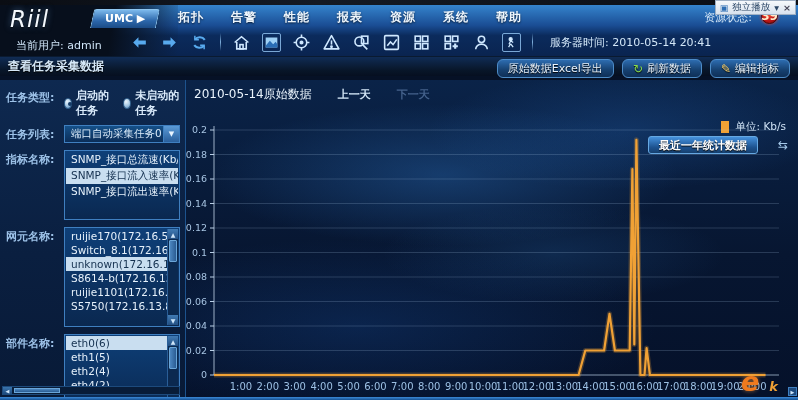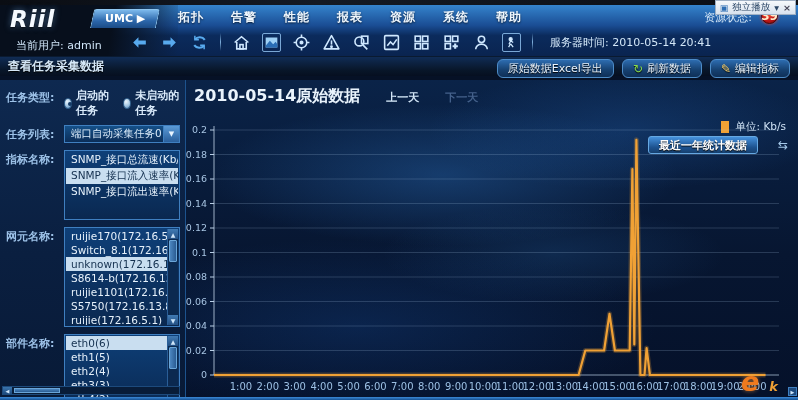--- a/index.html
+++ b/index.html
@@ -14,21 +14,21 @@
     background:linear-gradient(180deg,#f6f9fc,#d8e2ee); border:1px solid #9fb0c4;
     font-size:9.5px; color:#2c4766; }
   #popup .tv { color:#2f6fb4; font-size:9px; }
   #popup .x { color:#445; font-weight:bold; cursor:pointer; }
 
   
   #topbars { position:relative; height:51px;
     background:linear-gradient(180deg,#3584cd 0%,#1a4d94 40%,#0b2b5c 60%,#0a2450 100%); }
   #left-dark { position:absolute; left:0; top:0; bottom:0; width:178px;
     background:linear-gradient(100deg,#070f1c 62%,rgba(10,22,40,0.55) 82%,rgba(10,22,40,0) 100%); }
-  #logo { position:absolute; left:10px; top:1px; font-style:italic; font-weight:700;
+  #logo { position:absolute; left:10px; top:1px; font-style:italic; font-weight:400;
     font-size:23px; letter-spacing:1px; color:#f4f9fe;
     text-shadow:0 1px 2px rgba(0,0,0,.7), 0 0 6px rgba(120,180,240,.5); }
   #current-user { position:absolute; left:16px; top:33px; font-size:11px; color:#cfe4f7; }
 
   #umc-tab { position:absolute; left:92px; top:4px; padding:2px 12px 3px;
     background:linear-gradient(180deg,#7cb9ec,#2c67ab 60%,#1b4b86); border:1px solid #8fc6f0;
     border-bottom:none; border-radius:3px 3px 0 0; transform:skewX(-12deg);
     font-size:11px; font-weight:bold; color:#fff; cursor:pointer; }
   #umc-tab span { display:inline-block; transform:skewX(12deg); }
   #menu-row { position:absolute; left:178px; top:4px; display:flex; gap:27px; }
@@ -108,21 +108,21 @@
 
   
   #chart-area { position:relative; flex:1; overflow:hidden;
     background:
       radial-gradient(55% 32% at 42% 30%, rgba(47,120,200,0.35), transparent 70%),
       radial-gradient(45% 26% at 72% 16%, rgba(36,100,180,0.30), transparent 72%),
       radial-gradient(70% 40% at 28% 78%, rgba(22,75,150,0.30), transparent 70%),
       radial-gradient(40% 22% at 60% 55%, rgba(50,130,210,0.18), transparent 70%),
       linear-gradient(180deg,#0a2348,#071631 55%,#05112a); }
   #chart-head { position:absolute; left:8px; top:6px; display:flex; align-items:baseline; gap:26px; }
-  #chart-title { font-size:16px; font-weight:bold; color:#e9f3fc; }
+  #chart-title { font-size:12px; font-weight:normal; color:#e9f3fc; }
   #prev-day { font-size:11px; font-weight:bold; color:#d3e6f7; cursor:pointer; }
   #next-day { font-size:11px; font-weight:bold; color:#44618b; cursor:default; }
   #stats-row { position:absolute; right:10px; top:16px; display:flex; align-items:center; gap:20px;margin-top:40px; }
   #stats-btn { height:18px; display:flex; align-items:center; padding:0 10px;
     background:linear-gradient(180deg,#4591dd,#1d528f 65%,#16406f); border:1px solid #66a8e2;
     border-radius:3px; font-size:11px; font-weight:bold; color:#fff; cursor:pointer;
     text-shadow:0 1px 1px #000; }
   #swap-glyph { font-size:12px; color:#a5c9ea; cursor:pointer; }
   #legend { position:absolute; right:12px; top:40px; display:flex; align-items:center; gap:7px; }
   #legend .swatch { width:8px; height:12px; background:#f0a135; }
@@ -323,39 +323,37 @@
       <div class="side-row">
         <div class="side-label">网元名称:</div>
         <div class="listbox with-sb" id="h2">
           <div class="items">
             <div class="lb-item">ruijie170(172.16.5.251)</div>
             <div class="lb-item">Switch_8.1(172.16.7.15)</div>
             <div class="lb-item sel">unknown(172.16.13.134)</div>
             <div class="lb-item">S8614-b(172.16.13.66)</div>
             <div class="lb-item">ruijie1101(172.16.5.223)</div>
             <div class="lb-item">S5750(172.16.13.89)</div>
-            <div class="lb-item">ruijie(172.16.5.1)</div>
           </div>
           <div class="vscroll">
             <div class="vs-btn">▲</div>
             <div class="vs-thumb"></div>
             <div class="vs-track"></div>
             <div class="vs-btn">▼</div>
           </div>
         </div>
       </div>
 
       <div class="side-row">
         <div class="side-label">部件名称:</div>
         <div class="listbox with-sb" id="h3">
           <div class="items">
             <div class="lb-item sel">eth0(6)</div>
             <div class="lb-item">eth1(5)</div>
             <div class="lb-item">eth2(4)</div>
-            <div class="lb-item">eth3(3)</div>
             <div class="lb-item">eth4(2)</div>
 
           </div>
           <div class="vscroll">
             <div class="vs-btn">▲</div>
             <div class="vs-thumb"></div>
             <div class="vs-track"></div>
 
           </div>
         </div>

